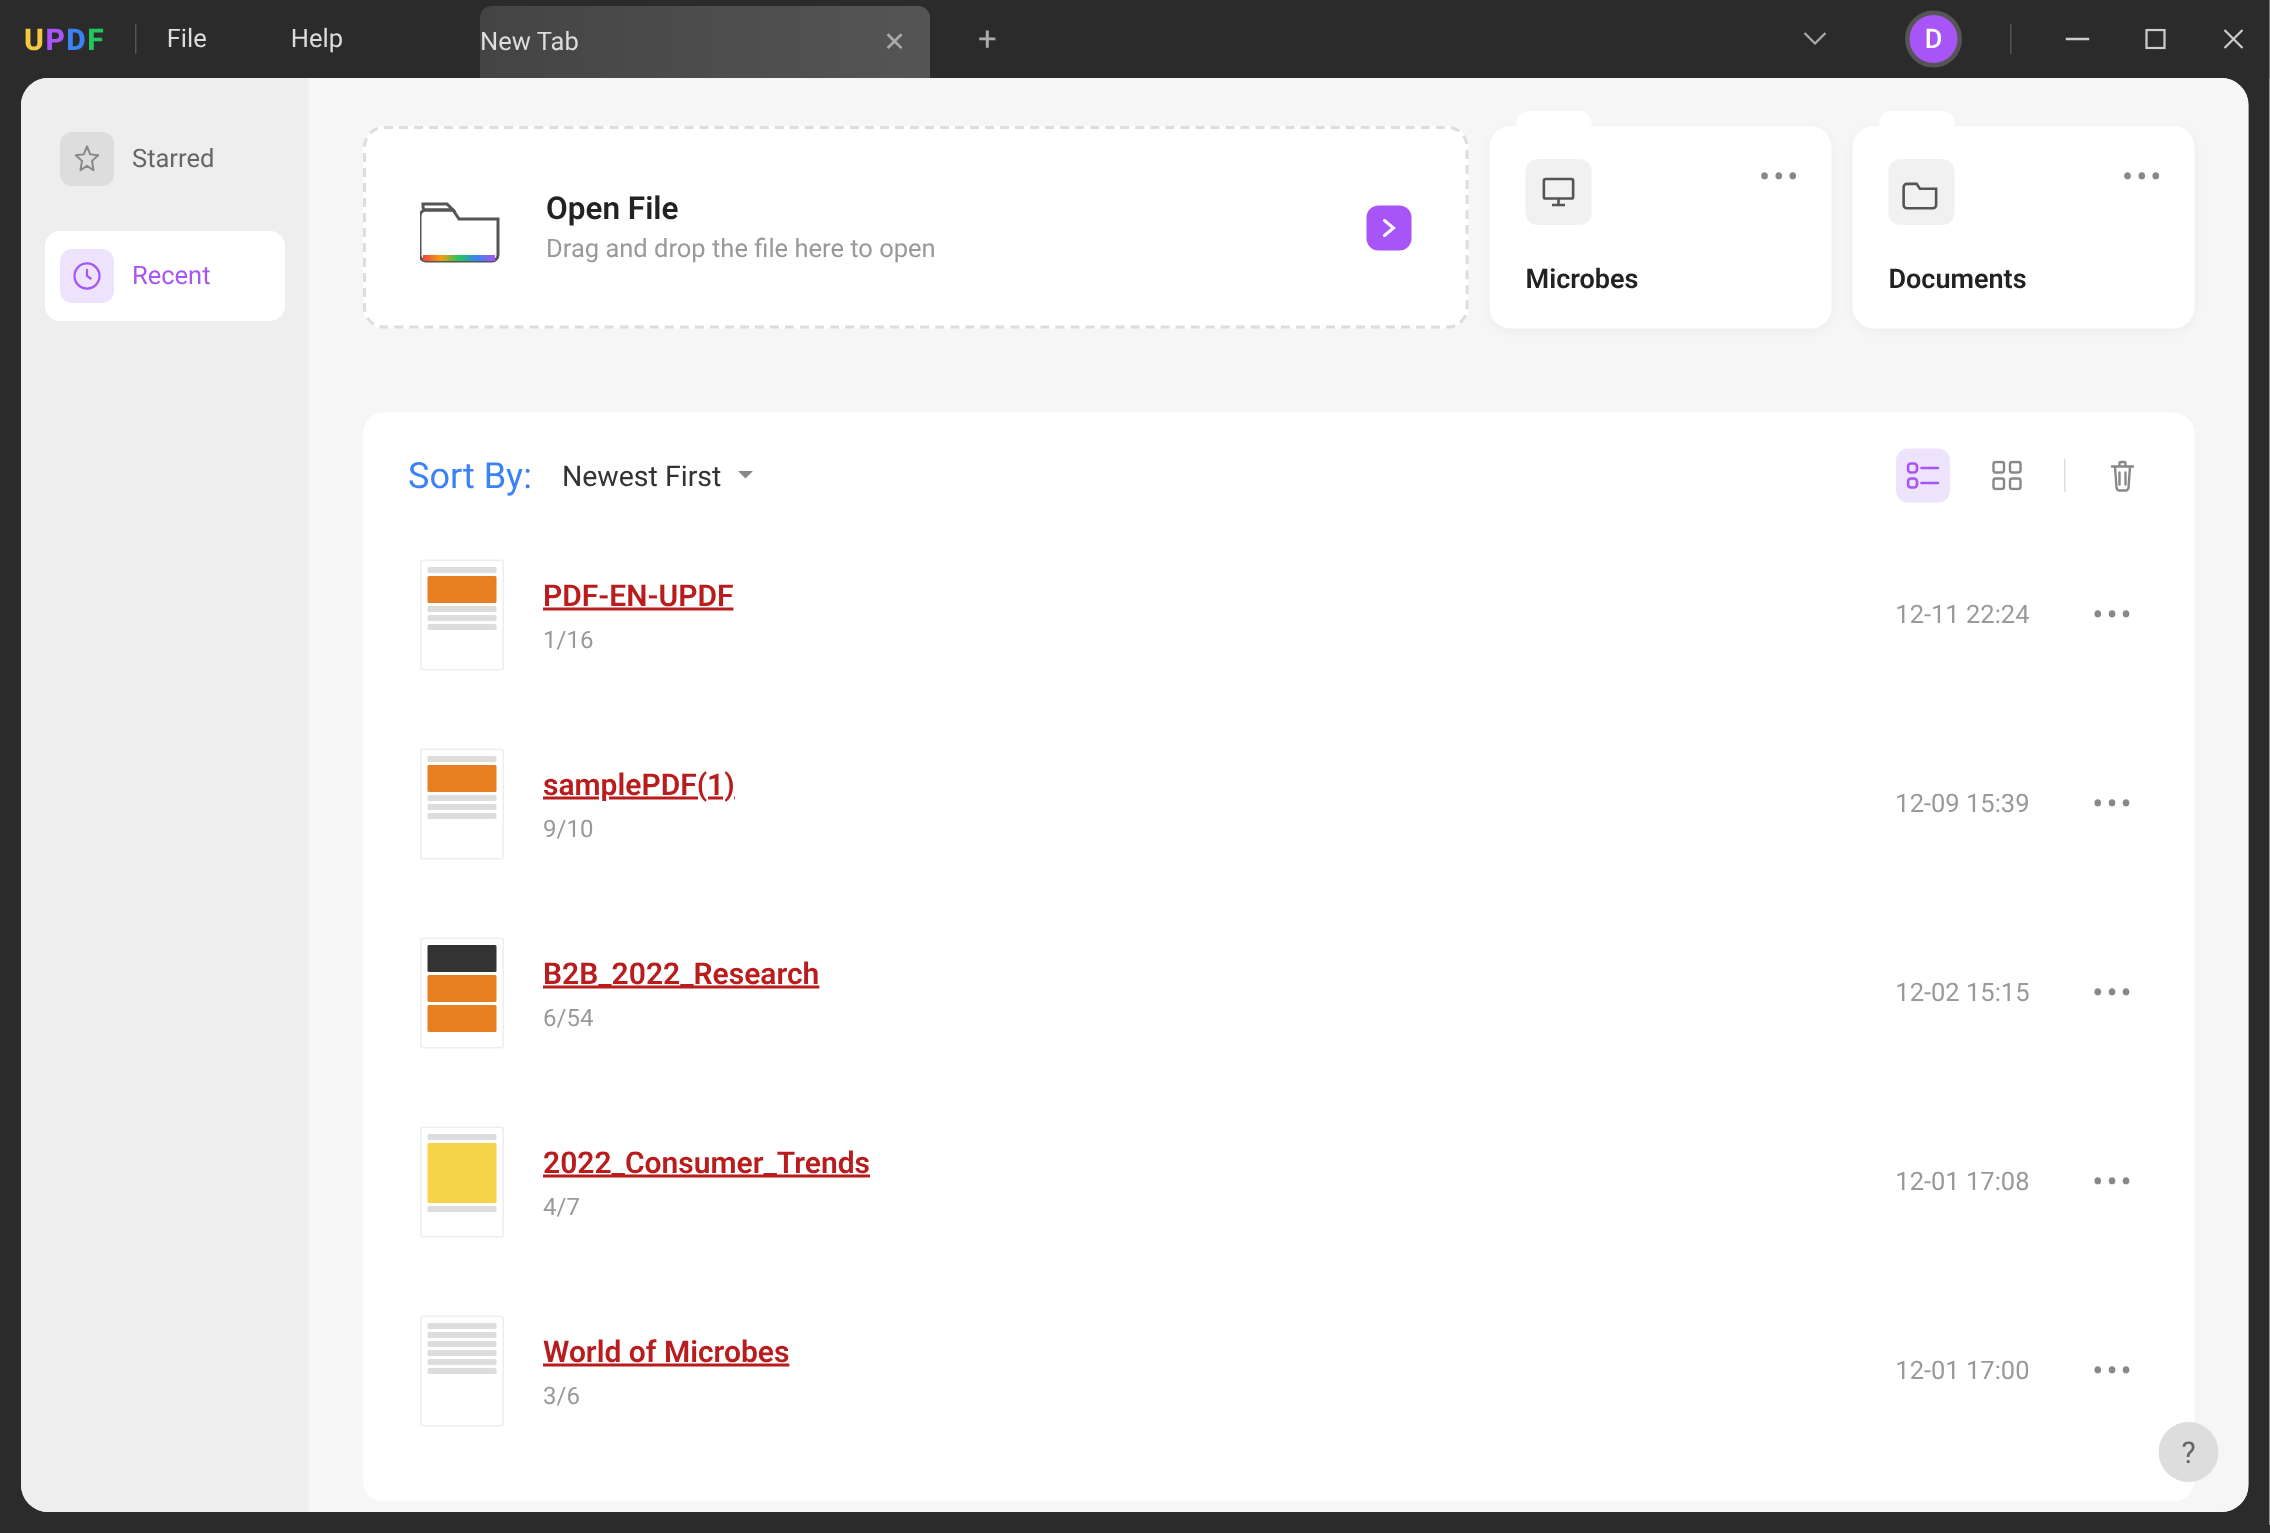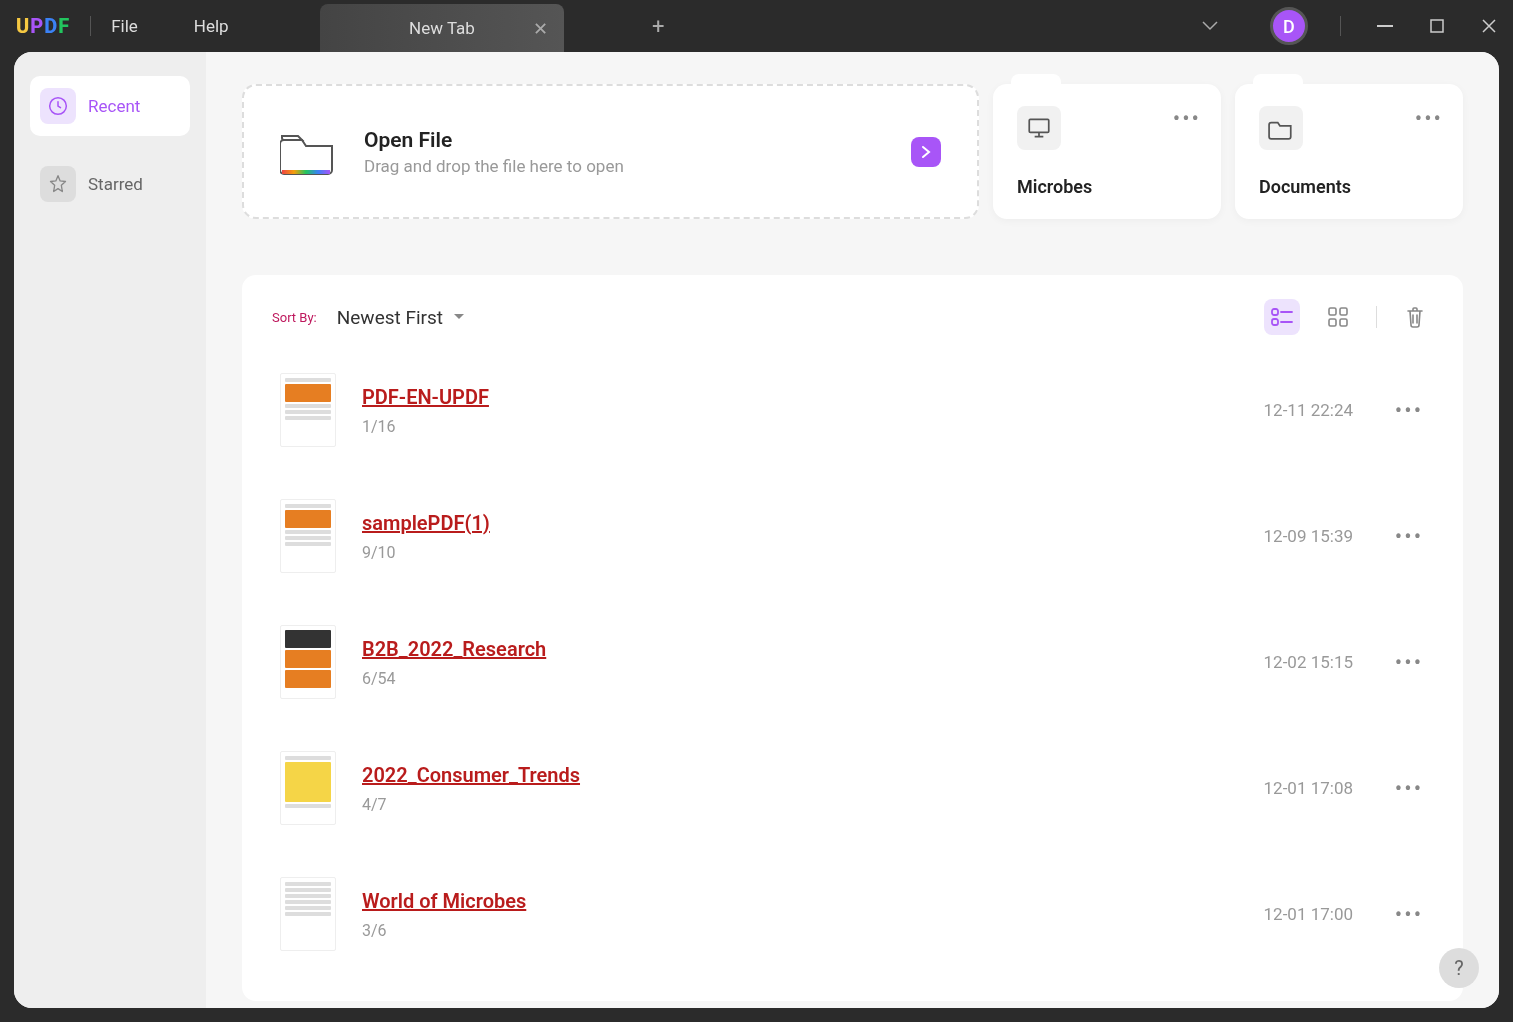--- a/index.html
+++ b/index.html
@@ -7,21 +7,21 @@
     
     .titlebar { height: 52px; background: #2b2b2b; display: flex; align-items: center; padding: 0 16px; color: #e0e0e0; position: relative; }
     .logo { font-weight: 800; font-size: 20px; letter-spacing: 1px; }
     .logo .u { color: #f5c842; }
     .logo .p { color: #a855f7; }
     .logo .d { color: #3b82f6; }
     .logo .f { color: #22c55e; }
     .divider-v { width: 1px; height: 20px; background: #555; margin: 0 20px; }
     .menu-item { font-size: 17px; color: #ddd; cursor: pointer; margin-right: 56px; }
     
-    .tab { position: absolute; left: 320px; background: linear-gradient(90deg, #444, #555); border-radius: 8px 8px 0 0; height: 48px; width: 244px; bottom: 0; display: flex; align-items: center; justify-content: center; font-size: 17px; color: #ddd; }
+    .tab { position: absolute; left: 320px; background: linear-gradient(90deg, #444, #555); border-radius: 8px 8px 0 0; height: 48px; width: 300px; bottom: 0; display: flex; align-items: center; font-size: 17px; color: #ddd; }
     .tab-close { position: absolute; right: 16px; font-size: 18px; cursor: pointer; color: #aaa; }
     .tab-add { position: absolute; left: 652px; font-size: 22px; color: #aaa; cursor: pointer; }
     
     .win-controls { position: absolute; right: 12px; display: flex; align-items: center; gap: 28px; }
     .win-btn { color: #ccc; cursor: pointer; display: flex; align-items: center; justify-content: center; width: 24px; height: 24px; }
     .avatar { width: 38px; height: 38px; border-radius: 50%; background: #a855f7; display: flex; align-items: center; justify-content: center; color: #fff; font-size: 18px; font-weight: 500; border: 3px solid #555; }
     .chevron-area { margin-right: 24px; color: #aaa; cursor: pointer; }
     
     .app-body { margin: 0 14px 14px 14px; height: calc(100% - 52px - 14px); background: #eeeeee; border-radius: 18px; display: flex; overflow: hidden; }
     
@@ -42,21 +42,21 @@
     .open-arrow { position: absolute; right: 36px; width: 30px; height: 30px; background: #a855f7; border-radius: 8px; display: flex; align-items: center; justify-content: center; color: #fff; }
     
     .quick-card { width: 228px; background: #fff; border-radius: 14px; padding: 22px 24px; position: relative; cursor: pointer; box-shadow: 0 2px 8px rgba(0,0,0,0.04); }
     .quick-card::before { content: ""; position: absolute; top: -10px; left: 18px; width: 50px; height: 18px; background: #fff; border-radius: 8px 8px 0 0; }
     .quick-icon { width: 44px; height: 44px; background: #f1f1f1; border-radius: 8px; display: flex; align-items: center; justify-content: center; margin-bottom: 26px; }
     .quick-card h4 { font-size: 18px; color: #222; font-weight: 600; }
     .quick-more { position: absolute; top: 22px; right: 20px; color: #888; font-size: 22px; letter-spacing: 2px; cursor: pointer; }
     
     .list-section { background: #fff; border-radius: 14px; padding: 24px 30px; }
     .list-header { display: flex; align-items: center; margin-bottom: 12px; }
-    .sort-label { font-size: 13px; color: #be185d; margin-right: 20px; }
+    .sort-label { font-size: 24px; color: #3b82f6; margin-right: 20px; }
     .sort-value { font-size: 19px; color: #333; display: flex; align-items: center; gap: 10px; cursor: pointer; }
     .list-controls { margin-left: auto; display: flex; align-items: center; gap: 20px; }
     .view-btn { width: 36px; height: 36px; border-radius: 8px; display: flex; align-items: center; justify-content: center; cursor: pointer; color: #888; }
     .view-btn.active { background: #ede3fd; color: #a855f7; }
     .ctrl-divider { width: 1px; height: 22px; background: #ddd; }
     
     .file-row { display: flex; align-items: center; padding: 26px 8px; cursor: pointer; }
     .thumb { width: 56px; height: 74px; background: #fff; border: 1px solid #eee; border-radius: 2px; margin-right: 26px; display: flex; flex-direction: column; padding: 4px; gap: 2px; }
     .thumb-line { height: 4px; background: #ddd; border-radius: 1px; }
     .thumb-block { height: 18px; background: #e67e22; border-radius: 1px; }
@@ -113,36 +113,36 @@
       <svg width="14" height="14">
           <path d="M1 1l12 12M13 1L1 13" stroke="currentColor" stroke-width="1.5"></path>
         </svg>
     </span>
   </div>
 </div>
 
 <div class="app-body">
 
   <div class="sidebar">
+    <div class="sidebar-item inactive">
+      <span class="icon-wrap">
+        <svg width="20" height="20" viewBox="0 0 24 24">
+            <path d="M12 2l2.6 6.3L21 9l-5 4.5L17.2 21 12 17.5 6.8 21 8 13.5 3 9l6.4-.7z" stroke="currentColor" stroke-width="1.6" fill="none" stroke-linejoin="round"></path>
+          </svg>
+      </span>
+      <span>Starred</span>
+    </div>
     <div class="sidebar-item active">
       <span class="icon-wrap">
         <svg width="20" height="20" viewBox="0 0 24 24">
             <circle cx="12" cy="12" r="10" stroke="currentColor" stroke-width="1.8" fill="none"></circle>
             <path d="M12 7v5l3 2" stroke="currentColor" stroke-width="1.8" fill="none" stroke-linecap="round"></path>
           </svg>
       </span>
       <span>Recent</span>
-    </div>
-    <div class="sidebar-item inactive">
-      <span class="icon-wrap">
-        <svg width="20" height="20" viewBox="0 0 24 24">
-            <path d="M12 2l2.6 6.3L21 9l-5 4.5L17.2 21 12 17.5 6.8 21 8 13.5 3 9l6.4-.7z" stroke="currentColor" stroke-width="1.6" fill="none" stroke-linejoin="round"></path>
-          </svg>
-      </span>
-      <span>Starred</span>
     </div>
   </div>
 
   <div class="main">
     <div class="top-cards">
       <div class="open-file">
         <span>
           <svg class="folder-icon" viewBox="0 0 56 48">
             <path d="M4 12h18l4 6h26v24a4 4 0 01-4 4H4a4 4 0 01-4-4V16a4 4 0 014-4z" fill="none" stroke="#555" stroke-width="2"></path>
             <path d="M2 8h16l4 4H4a2 2 0 01-2-2V8z" fill="none" stroke="#555" stroke-width="2"></path>

